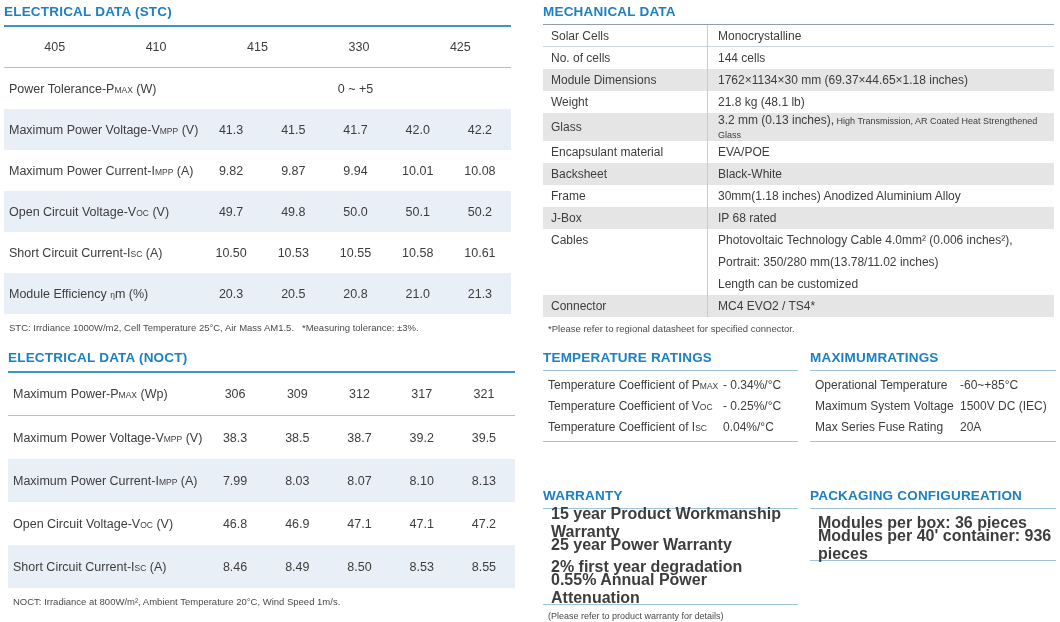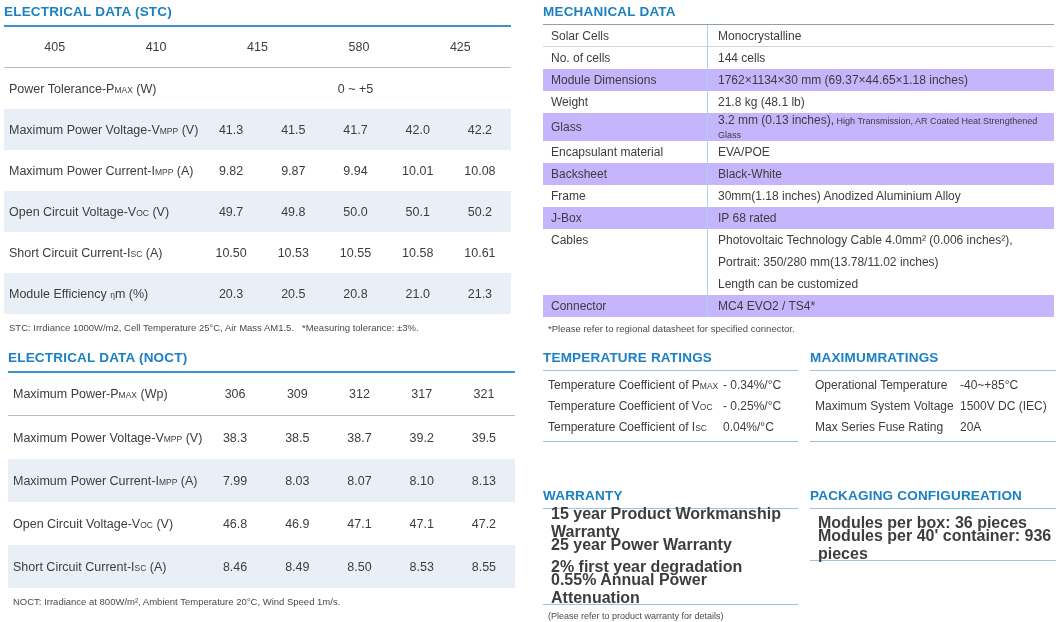--- a/index.html
+++ b/index.html
@@ -38,21 +38,21 @@
     color: #4a4a4a;
     padding: 8px 0 0 5px;
     white-space: pre-wrap;
   }
 
   
   #mech { left: 543px; top: 4px; width: 511px; }
   .mtable { position: relative; border-top: 1px solid #8ba1af; margin-top: 5px; }
   .vdiv { position: absolute; left: 164px; top: 0; bottom: 0; width: 1px; background: #aed2ec; }
   .mrow { display: flex; min-height: 22px; align-items: center; font-size: 12px; }
-  .mrow.striped { background: #c4b5fd; }
+  .mrow.striped { background: #e5e5e5; }
   .mrow.divided { border-bottom: 1px solid #ccd6dc; }
   .mrow.multi { align-items: flex-start; }
   .mlabel { width: 164px; padding-left: 8px; flex-shrink: 0; }
   .mvalue { flex: 1; padding-left: 11px; }
   .mline { line-height: 22px; }
   .vsmall { font-size: 9px; }
   #mech .note { padding-top: 6px; }
 
   
   #temp { left: 543px; top: 350px; width: 255px; }
@@ -71,21 +71,21 @@
 </head>
 <body>
 
 <div id="stc" class="section">
   <div class="sec-title blue-rule">ELECTRICAL DATA (STC)</div>
 
   <div class="erow divided">
     <div class="eval">405</div>
     <div class="eval">410</div>
     <div class="eval">415</div>
-    <div class="eval">580</div>
+    <div class="eval">330</div>
     <div class="eval">425</div>
   </div>
   <div class="erow">
     <div class="elabel"><span>Power Tolerance-P</span><span class="sc">MAX</span><span> (W)</span></div>
     <div class="eval"></div>
     <div class="eval"></div>
     <div class="eval">0 ~ +5</div>
     <div class="eval"></div>
     <div class="eval"></div>
   </div>
@@ -250,21 +250,21 @@
       <div class="tvalue">0.04%/°C</div>
     </div>
   </div>
 </div>
 
 <div id="maxr" class="section">
   <div class="sec-title thin-rule">MAXIMUMRATINGS</div>
   <div class="srows">
     <div class="trow">
       <div class="tlabel">Operational Temperature</div>
-      <div class="tvalue">-40~+85°C</div>
+      <div class="tvalue">-60~+85°C</div>
     </div>
     <div class="trow">
       <div class="tlabel">Maximum System Voltage</div>
       <div class="tvalue">1500V DC (IEC)</div>
     </div>
     <div class="trow">
       <div class="tlabel">Max Series Fuse Rating</div>
       <div class="tvalue">20A</div>
     </div>
   </div>

